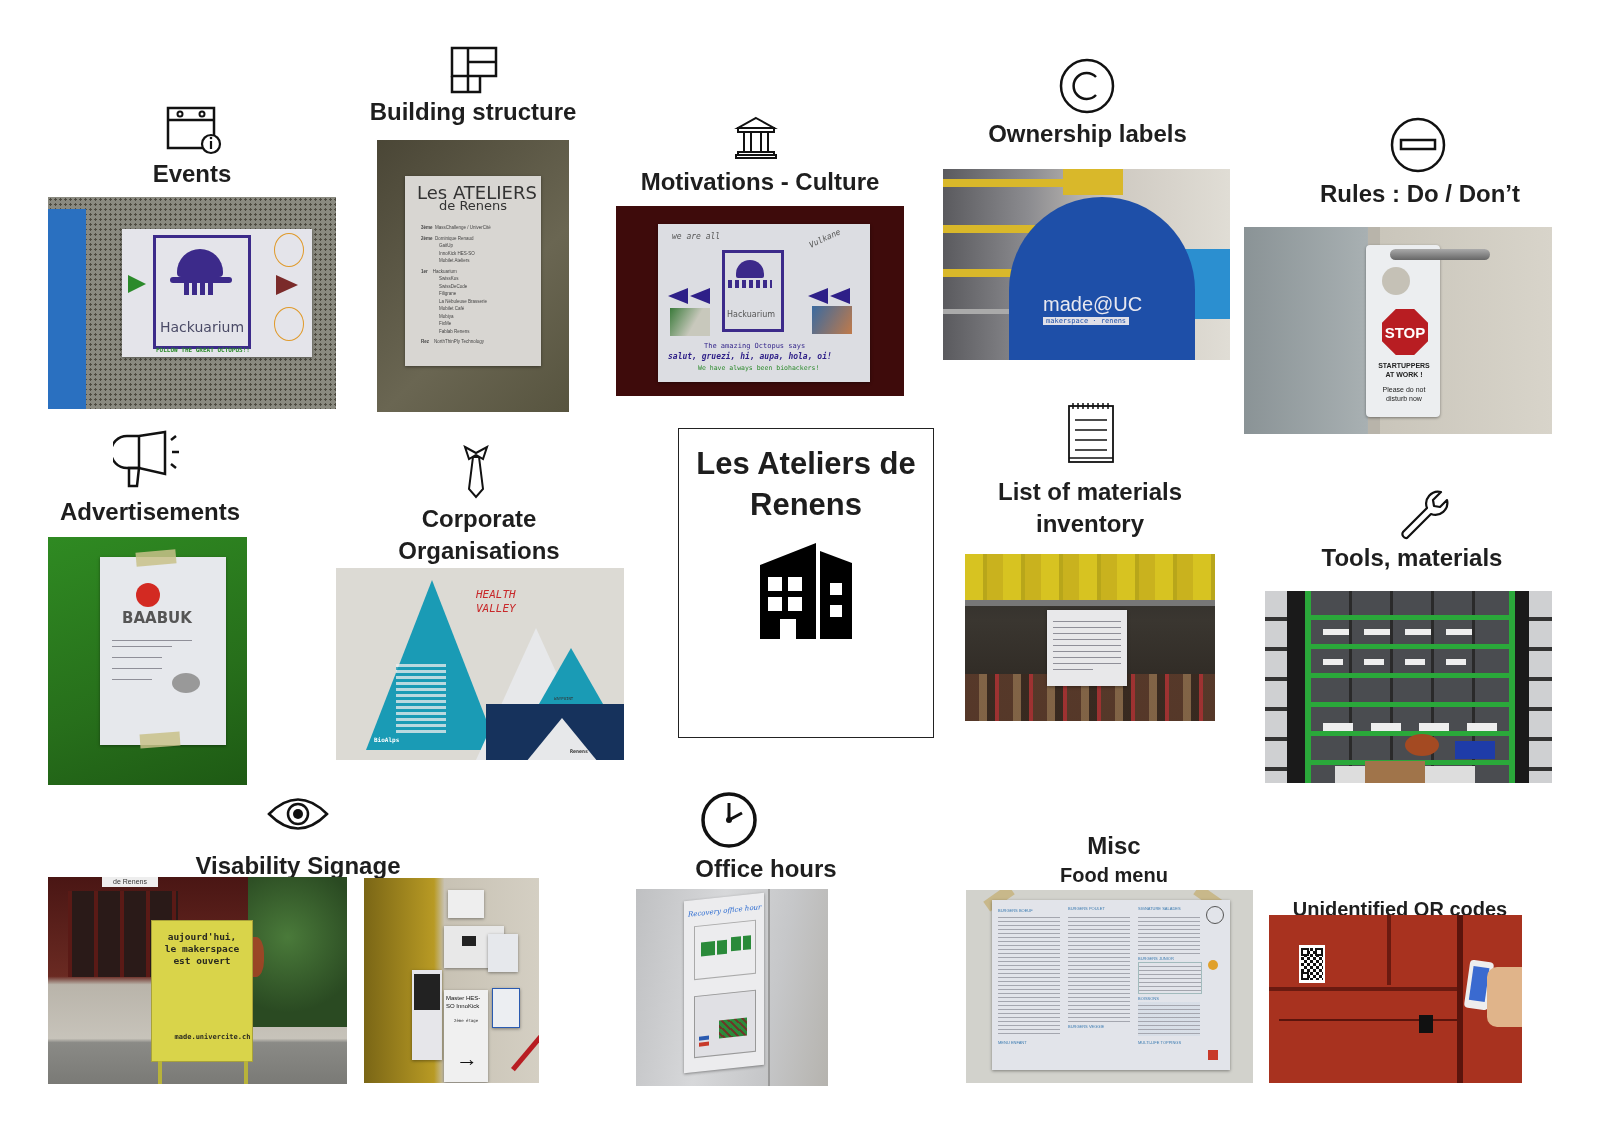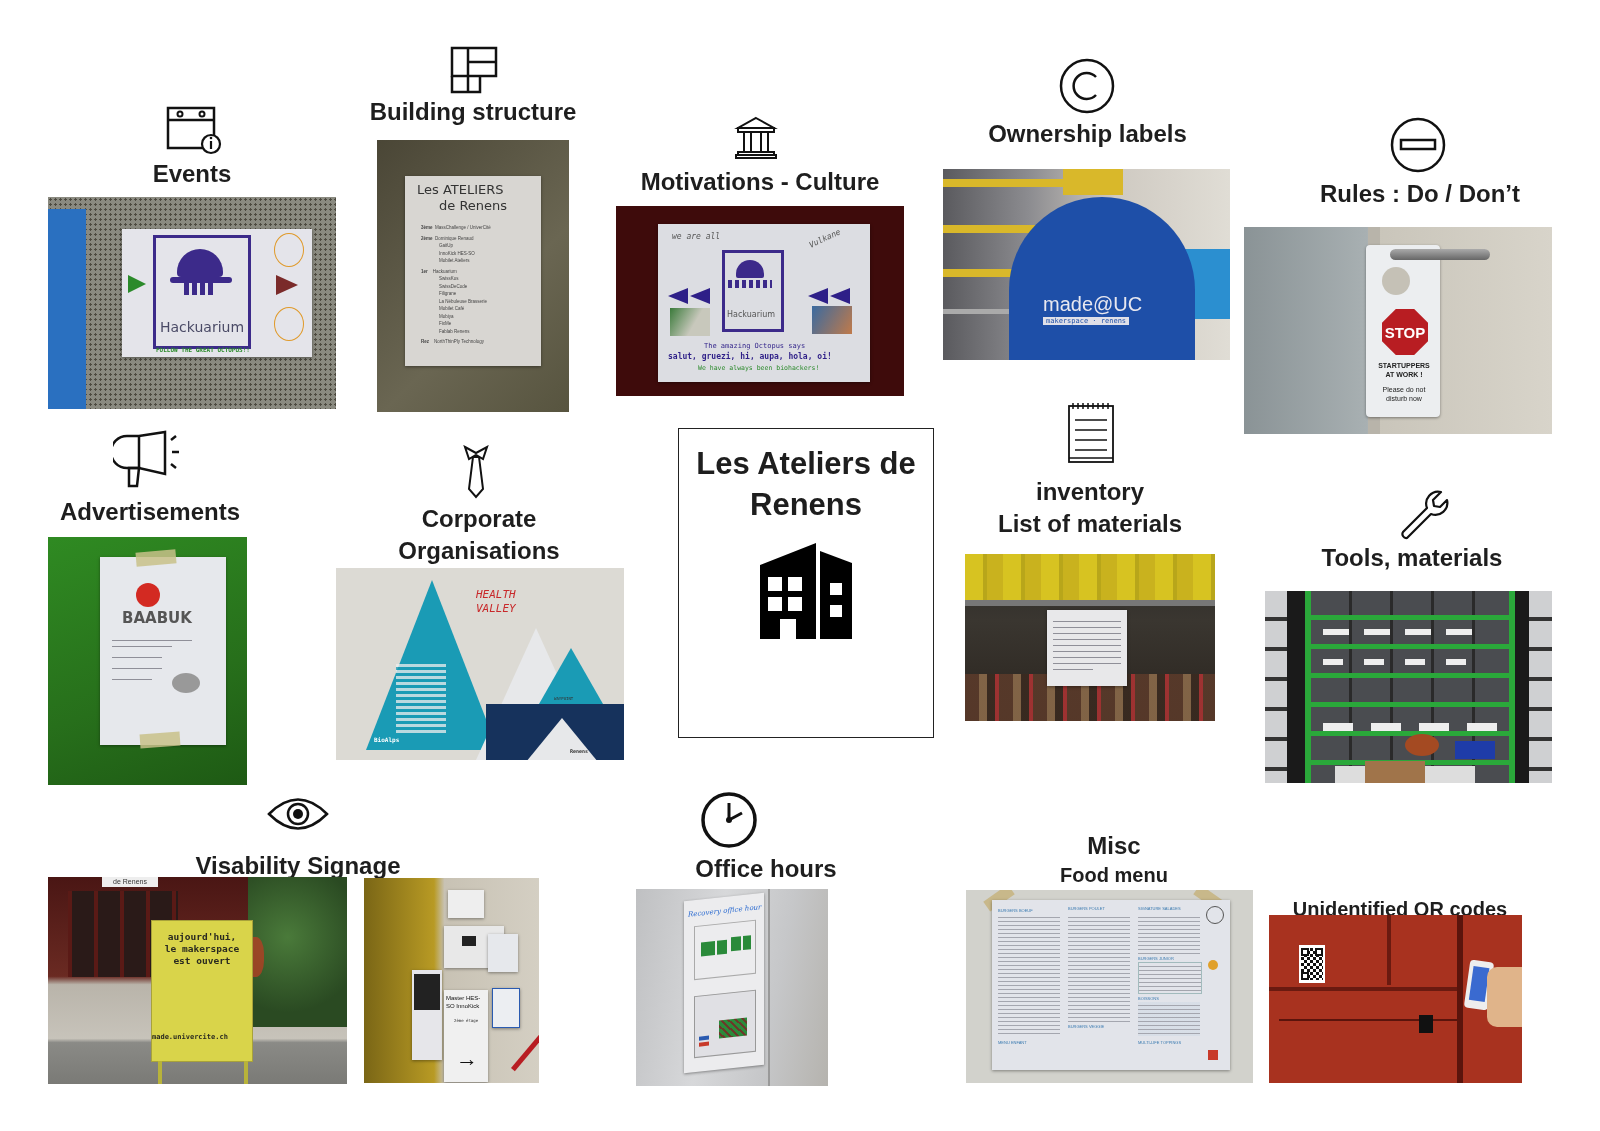--- a/index.html
+++ b/index.html
@@ -67,21 +67,21 @@
   <svg width="48" height="48" viewBox="0 0 48 48">
       <rect x="2" y="2" width="44" height="28" fill="none" stroke="#111" stroke-width="2.5"></rect>
       <line x1="18" y1="2" x2="18" y2="46" stroke="#111" stroke-width="2.5"></line>
       <line x1="18" y1="16" x2="46" y2="16" stroke="#111" stroke-width="2.5"></line>
       <polyline points="2,30 2,46 30,46 30,30" fill="none" stroke="#111" stroke-width="2.5"></polyline>
     </svg>
 </div>
 <div class="label" style="left:358px;top:96px;width:230px;">Building structure</div>
 <div class="photo" style="left:377px;top:140px;width:192px;height:272px;background:linear-gradient(135deg,#4a4636,#6a6652 60%,#57543f);">
   <div class="paper" style="left:28px;top:36px;width:136px;height:190px;background:#d8d6d2;">
-    <div class="ptext" style="left:12px;top:6px;font-size:13px;color:#333;font-family:'DejaVu Sans',sans-serif;text-align:center;">Les ATELIERS</div>
+    <div class="ptext" style="left:12px;top:6px;font-size:18px;color:#333;font-family:'DejaVu Sans',sans-serif;text-align:center;">Les ATELIERS</div>
     <div class="ptext" style="left:34px;top:22px;font-size:13px;color:#333;font-family:'DejaVu Sans',sans-serif;">de Renens</div>
     <div class="abs" style="left:16px;top:48px;width:100px;font-size:4.5px;line-height:7.5px;color:#444;">
       <div><b>3ème</b>&nbsp;&nbsp;<span>MassChallenge / UniverCité</span></div>
       <div style="margin-top:3px;"><b>2ème</b>&nbsp;&nbsp;<span>Dominique Renaud</span></div>
       <div style="padding-left:18px;">GaitUp</div>
       <div style="padding-left:18px;">InnoKick HES-SO</div>
       <div style="padding-left:18px;">Mobilet Ateliers</div>
       <div style="margin-top:3px;"><b>1er</b>&nbsp;&nbsp;&nbsp;&nbsp;<span>Hackuarium</span></div>
       <div style="padding-left:18px;">SwissKos</div>
       <div style="padding-left:18px;">SwissDeCode</div>
@@ -115,21 +115,21 @@
     <div class="abs" style="left:78px;top:36px;width:28px;height:18px;background:#3c2a8a;border-radius:14px 14px 2px 2px;"></div>
     <div class="abs" style="left:70px;top:56px;width:44px;height:8px;background:repeating-linear-gradient(90deg,#3c2a8a 0 4px,transparent 4px 7px);"></div>
     <div class="ptext" style="left:69px;top:86px;font-size:8px;color:#555;font-family:'DejaVu Sans',sans-serif;">Hackuarium</div>
     <div class="abs" style="left:10px;top:64px;width:0;height:0;border-top:8px solid transparent;border-bottom:8px solid transparent;border-right:20px solid #2e1f88;"></div>
     <div class="abs" style="left:32px;top:64px;width:0;height:0;border-top:8px solid transparent;border-bottom:8px solid transparent;border-right:20px solid #2e1f88;"></div>
     <div class="abs" style="left:150px;top:64px;width:0;height:0;border-top:8px solid transparent;border-bottom:8px solid transparent;border-right:20px solid #2e1f88;"></div>
     <div class="abs" style="left:172px;top:64px;width:0;height:0;border-top:8px solid transparent;border-bottom:8px solid transparent;border-right:20px solid #2e1f88;"></div>
     <div class="abs" style="left:12px;top:84px;width:40px;height:28px;background:linear-gradient(120deg,#3a7a3a,#c8c8bc 60%);"></div>
     <div class="abs" style="left:154px;top:82px;width:40px;height:28px;background:linear-gradient(120deg,#3a6aa0,#c07a4a);"></div>
     <div class="ptext" style="left:46px;top:118px;font-size:7px;color:#2e1f88;">The amazing Octopus says</div>
-    <div class="ptext" style="left:10px;top:128px;font-size:8px;font-weight:bold;color:#2e1f88;">salut, gruezi, hi, aupa, hola, oi!</div>
+    <div class="ptext" style="left:10px;top:128px;font-size:8px;font-weight:bold;color:#2e1f88;font-style:italic;">salut, gruezi, hi, aupa, hola, oi!</div>
     <div class="ptext" style="left:40px;top:140px;font-size:6.5px;color:#2b8a2b;">We have always been biohackers!</div>
     <div class="ptext" style="left:14px;top:8px;font-size:8px;color:#555;font-style:italic;">we are all</div>
     <div class="ptext" style="left:150px;top:10px;font-size:8px;color:#555;font-style:italic;transform:rotate(-25deg);">Vulkane</div>
   </div>
 </div>
 
 <div class="icon" style="left:1059px;top:58px;">
   <svg width="56" height="56" viewBox="0 0 56 56">
       <circle cx="28" cy="28" r="26" fill="none" stroke="#111" stroke-width="2.5"></circle>
       <path d="M37 19 A13 13 0 1 0 37 37" fill="none" stroke="#111" stroke-width="2.5"></path>
@@ -228,22 +228,22 @@
       <rect x="2" y="4" width="44" height="56" fill="none" stroke="#111" stroke-width="1.8"></rect>
       <path d="M6 1 v6 M11 1 v6 M16 1 v6 M21 1 v6 M26 1 v6 M31 1 v6 M36 1 v6 M41 1 v6" stroke="#111" stroke-width="1.5"></path>
       <line x1="8" y1="18" x2="40" y2="18" stroke="#111" stroke-width="1.5"></line>
       <line x1="8" y1="28" x2="40" y2="28" stroke="#111" stroke-width="1.5"></line>
       <line x1="8" y1="38" x2="40" y2="38" stroke="#111" stroke-width="1.5"></line>
       <line x1="8" y1="48" x2="40" y2="48" stroke="#111" stroke-width="1.5"></line>
       <line x1="2" y1="56" x2="46" y2="56" stroke="#111" stroke-width="1.5"></line>
     </svg>
 </div>
 <div class="label" style="left:975px;top:476px;width:230px;">
+  <div>List of materials</div>
   <div>inventory</div>
-  <div>List of materials</div>
 </div>
 <div class="photo" style="left:965px;top:554px;width:250px;height:167px;background:linear-gradient(#2a2a28 0,#3a3630 40%,#2a241e 100%);">
   <div class="abs" style="left:0;top:0;width:250px;height:46px;background:repeating-linear-gradient(90deg,#d7c321 0 18px,#b8a61a 18px 22px,#c9b21e 22px 38px);"></div>
   <div class="abs" style="left:0;top:46px;width:250px;height:6px;background:#777;"></div>
   <div class="abs" style="left:0;top:120px;width:250px;height:47px;background:repeating-linear-gradient(90deg,#5a3a2a 0 14px,#8a6a4a 14px 22px,#3a2a20 22px 30px,#a33 30px 34px);opacity:.9;"></div>
   <div class="paper" style="left:82px;top:56px;width:80px;height:76px;background:#e8e8ea;">
     <div class="abs lines" style="left:6px;top:6px;width:68px;">
         <div style="height:1px;"></div>
         <div style="height:1px;"></div>
         <div style="height:1px;"></div>
@@ -289,21 +289,21 @@
   <div class="abs" style="left:54px;top:0;width:56px;height:10px;background:#eee;text-align:center;font-size:7px;line-height:10px;color:#333;">de Renens</div>
   <div class="abs" style="left:20px;top:14px;width:110px;height:86px;background:repeating-linear-gradient(90deg,#5a1a16 0 4px,#2a1a18 4px 26px);"></div>
   <div class="abs" style="left:200px;top:0;width:99px;height:150px;background:radial-gradient(circle at 40% 40%,#4a7a3a,#2a4a22 70%);"></div>
   <div class="abs" style="left:196px;top:60px;width:20px;height:40px;background:#c23a22;border-radius:40%;opacity:.7;"></div>
   <div class="abs" style="left:104px;top:44px;width:100px;height:140px;background:#d9d44a;box-shadow:0 0 0 1px #a8a23a;">
     <div class="abs" style="left:0;top:10px;width:100px;text-align:center;font-size:9.5px;font-weight:bold;line-height:12px;color:#2a2a20;font-family:'DejaVu Sans Mono',monospace;">
       <div>aujourd'hui,</div>
       <div>le makerspace</div>
       <div>est ouvert</div>
     </div>
-    <div class="abs" style="left:0;top:112px;width:121px;text-align:left;font-size:7px;font-weight:bold;color:#2a2a20;font-family:'DejaVu Sans Mono',monospace;">made.univercite.ch</div>
+    <div class="abs" style="left:0;top:112px;width:121px;text-align:center;font-size:7px;font-weight:bold;color:#2a2a20;font-family:'DejaVu Sans Mono',monospace;">made.univercite.ch</div>
   </div>
   <div class="abs" style="left:110px;top:184px;width:4px;height:23px;background:#b8b33a;"></div>
   <div class="abs" style="left:196px;top:184px;width:4px;height:23px;background:#b8b33a;"></div>
 </div>
 <div class="photo" style="left:364px;top:878px;width:175px;height:205px;background:linear-gradient(90deg,#7a6616 0,#b89a24 40%,#c8c2b4 46%,#d4cfc3 100%);">
   <div class="paper" style="left:84px;top:12px;width:36px;height:28px;background:#eee;"></div>
   <div class="paper" style="left:80px;top:48px;width:60px;height:42px;background:#e8e8e8;"></div>
   <div class="abs" style="left:98px;top:58px;width:14px;height:10px;background:#222;"></div>
   <div class="paper" style="left:124px;top:56px;width:30px;height:38px;background:#e6e8ec;"></div>
   <div class="paper" style="left:128px;top:110px;width:28px;height:40px;background:#eceef2;border:1.5px solid #2a5ab0;box-sizing:border-box;"></div>

